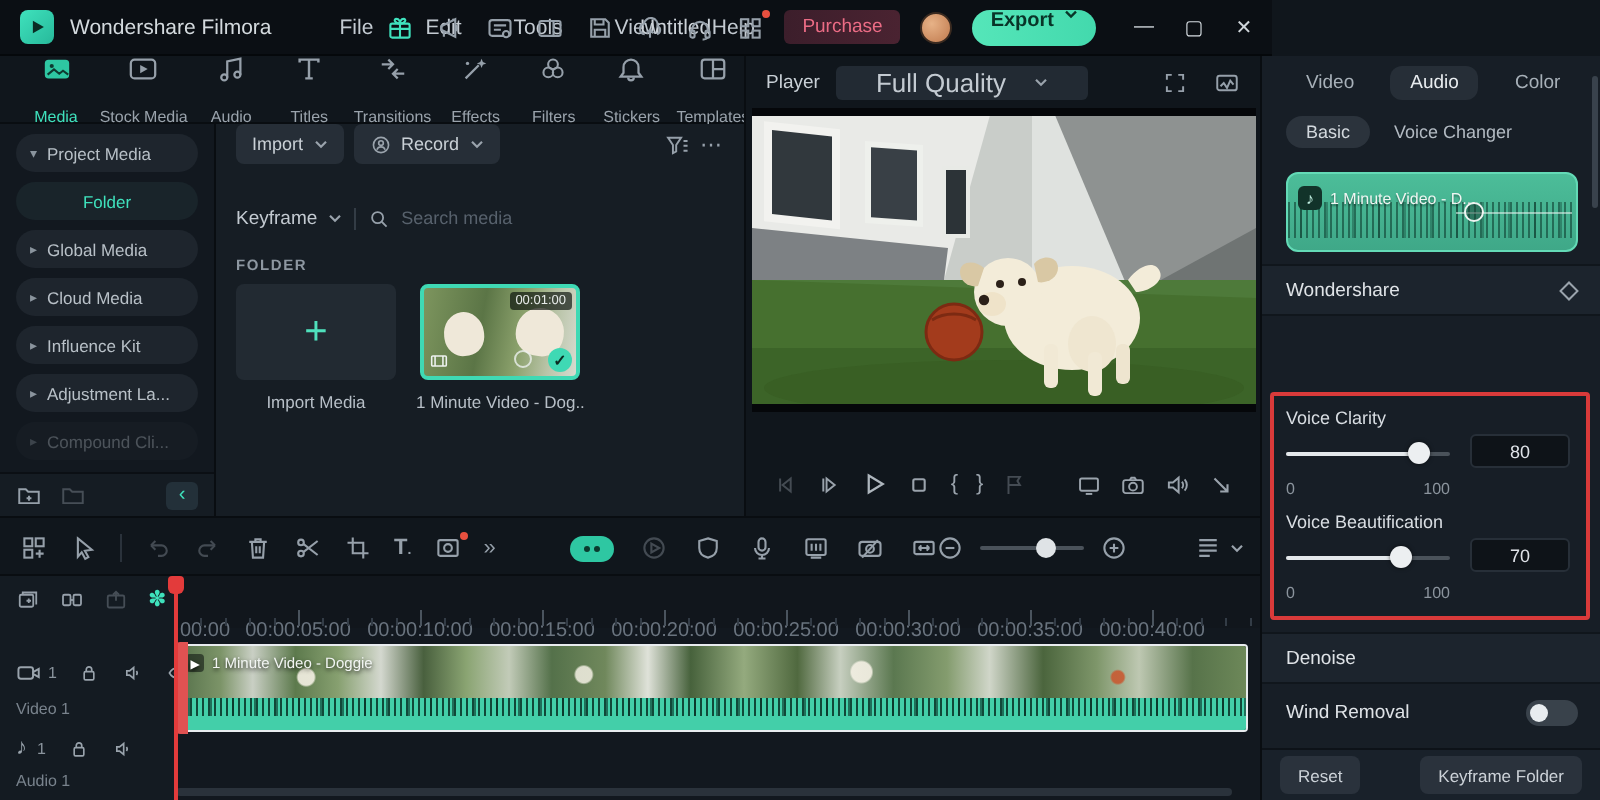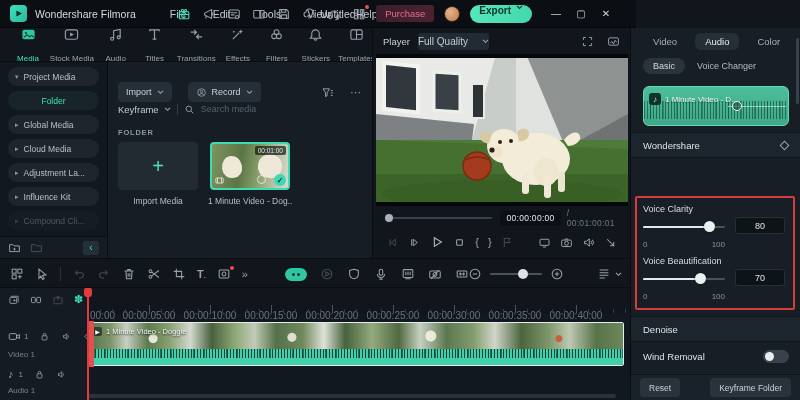--- a/index.html
+++ b/index.html
@@ -8,21 +8,21 @@
 svg{display:block}
 .ic{color:#96a0aa}
 .dim{opacity:.38}
 
 .titlebar{position:absolute;left:0;top:0;width:636px;height:28px;background:#0b0f14;display:flex;align-items:center;border-bottom:1px solid #05080b}
 .logo{width:17px;height:17px;margin-left:10px;border-radius:4px;background:linear-gradient(135deg,#3fe2bd,#27b99b);display:flex;align-items:center;justify-content:center}
 .appname{font-size:10.5px;color:#d4dade;margin-left:8px;white-space:nowrap}
 .menus{display:flex;gap:26px;margin-left:34px;font-size:10.5px;color:#c3cad1}
 .menus span{cursor:default}
 .doc-title{position:absolute;left:320px;font-size:10.5px;color:#ccd2d8}
-.tb-right{position:absolute;right:24px;display:flex;align-items:center;gap:10px}
+.tb-right{position:absolute;right:8px;display:flex;align-items:center;gap:10px}
 .tb-ic{position:relative;width:15px;height:15px;display:flex;align-items:center;justify-content:center}
 .reddot{position:absolute;right:-2px;top:-2px;width:4px;height:4px;border-radius:50%;background:#e8503f}
 .btn-purchase{height:17px;padding:0 9px;border-radius:3px;background:linear-gradient(90deg,#3c1e2b,#4a2331);color:#ec6c85;font-size:9.5px;display:flex;align-items:center}
 .avatar{width:16px;height:16px;border-radius:50%;background:radial-gradient(circle at 35% 35%,#e7b287,#c07a4e);border:1px solid #3a2a20}
 .btn-export{height:18px;padding:0 9px;border-radius:10px;background:linear-gradient(90deg,#55e6b9,#43d9ad);color:#093428;font-size:10px;font-weight:bold;display:flex;align-items:flex-start;gap:5px}
 .win-controls{display:flex;gap:13px;margin-left:8px;color:#cfd5da;font-size:10px}
 .win-controls span{width:12px;text-align:center}
 
 .tabsrow{position:absolute;left:0;top:28px;width:372px;height:34px;background:#10161c;display:flex;align-items:center;padding-left:14px;gap:11px;border-bottom:1px solid #090d11}
 .mtab{display:flex;flex-direction:column;align-items:center;gap:12px;min-width:28px}
@@ -31,21 +31,21 @@
 
 .sidebar{position:absolute;left:0;top:62px;width:108px;height:196px;background:#12181f;border-right:1px solid #090d11;overflow:hidden}
 .side-item{height:19px;margin:5px 8px 0 8px;border-radius:10px;background:#1e252d;display:flex;align-items:center;padding:0 7px;font-size:8.5px;color:#b8c0c7;white-space:nowrap;overflow:hidden}
 .side-item .caret{font-size:7px;color:#8a949d;margin-right:5px}
 .side-item.selected{background:#19242a;color:#3fe2bd;justify-content:center}
 .side-item.faded{opacity:.35}
 .side-bottom{position:absolute;left:0;bottom:0;width:100%;height:22px;background:#151c23;display:flex;align-items:center;padding:0 8px;gap:9px;border-top:1px solid #0b0f14}
 .collapse-btn{margin-left:auto;width:16px;height:14px;border-radius:3px;background:#233039;color:#3fe2bd;font-size:10px;display:flex;align-items:center;justify-content:center}
 
 .mediapanel{position:absolute;left:108px;top:62px;width:264px;height:196px;background:#161d24}
-.mp-row1{position:absolute;left:0;top:20px;width:100%;height:20px;display:flex;align-items:center;padding:0 10px;gap:16px}
+.mp-row1{position:absolute;left:0;top:0;width:100%;height:20px;display:flex;align-items:center;padding:0 10px;gap:5px}
 .pill-btn{height:20px;border-radius:4px;background:#262e37;display:flex;align-items:center;gap:5px;padding:0 8px;font-size:9px;color:#c9d0d6}
 .mp-row1 .spacer{flex:1}
 .mp-row2{position:absolute;left:10px;top:38px;right:10px;height:18px;display:flex;align-items:center;gap:6px;font-size:9.5px;color:#c3cad1}
 .vdiv{width:1px;height:11px;background:#333c45}
 .search-input{flex:1;background:transparent;border:none;outline:none;font-size:9px;color:#aeb6bd;font-family:"Liberation Sans",sans-serif}
 .search-input::placeholder{color:#57616c}
 .mp-folderlabel{position:absolute;left:10px;top:66px;font-size:7.5px;font-weight:bold;letter-spacing:.8px;color:#8d97a1}
 .tile{position:absolute;top:80px;width:80px;height:48px;border-radius:4px}
 .tile-import{left:10px;background:#222a32;display:flex;align-items:center;justify-content:center;color:#4fe0bc;font-size:20px;font-weight:300}
 .tile-clip{left:102px;background:linear-gradient(100deg,#7d955e 0%,#5b7546 38%,#8aa06b 62%,#b9c4a8 82%,#d8dbd0 100%);border:2px solid #3fd9b4;overflow:hidden}
@@ -55,21 +55,21 @@
 .dur-badge{position:absolute;right:2px;top:2px;background:rgba(5,10,8,.65);color:#e6eae8;font-size:6.5px;padding:1px 3px;border-radius:2px}
 .film-ic{position:absolute;left:3px;bottom:3px}
 .circ-ic{position:absolute;right:22px;bottom:4px;width:9px;height:9px;border:1px solid rgba(235,240,238,.8);border-radius:50%}
 .check-ic{position:absolute;right:2px;bottom:2px;width:12px;height:12px;border-radius:50%;background:#3fd9b4;color:#0b2b22;font-size:8px;font-weight:bold;display:flex;align-items:center;justify-content:center}
 .tile-caption{position:absolute;top:134px;width:84px;text-align:center;font-size:8.5px;color:#b7bfc7;white-space:nowrap;overflow:hidden}
 .cap1{left:8px}.cap2{left:100px}
 
 .player{position:absolute;left:372px;top:28px;width:258px;height:230px;background:#10161c;border-left:1px solid #090d11}
 .pl-header{position:absolute;left:0;top:0;width:100%;height:26px;display:flex;align-items:center;padding:0 10px;gap:8px}
 .pl-title{font-size:9.5px;color:#c9d0d6}
-.quality-pill{height:17px;padding:0 0;border-radius:3px;background:#222a33;font-size:10px;color:#c3cad1;display:flex;align-items:center;gap:14px}
+.quality-pill{height:17px;padding:0 20px;border-radius:3px;background:#222a33;font-size:13px;color:#c3cad1;display:flex;align-items:center;gap:14px}
 .pl-hicons{margin-left:auto;display:flex;gap:13px}
 .preview{position:absolute;left:3px;top:26px;width:252px;height:152px;background:#04060a;overflow:hidden}
 .scrubrow{position:absolute;left:0;top:181px;width:100%;height:18px;display:flex;align-items:center;padding:0 12px}
 .scrub-dot{width:8px;height:8px;border-radius:50%;background:#aab2b9}
 .scrub-line{width:104px;height:2px;background:#39424c;border-radius:1px}
 .tc-box{margin-left:8px;height:15px;padding:0 6px;border-radius:2px;background:#0c1015;color:#e3e7ea;font-size:8.5px;display:flex;align-items:center;letter-spacing:.3px}
 .tc-total{margin-left:6px;font-size:8.5px;color:#6e7882;letter-spacing:.3px}
 .transport{position:absolute;left:0;top:201px;width:100%;height:26px;display:flex;align-items:center;justify-content:center;gap:9px;color:#9aa3ac}
 .brace{font-size:11px;color:#9aa3ac;line-height:1}
 .t-gap{width:6px}
@@ -318,25 +318,25 @@
     <div class="side-item">
         <span class="caret">▸</span>
         <span>Global Media</span>
       </div>
     <div class="side-item">
         <span class="caret">▸</span>
         <span>Cloud Media</span>
       </div>
     <div class="side-item">
         <span class="caret">▸</span>
-        <span>Adjustment La...</span>
+        <span>Influence Kit</span>
       </div>
     <div class="side-item">
         <span class="caret">▸</span>
-        <span>Influence Kit</span>
+        <span>Adjustment La...</span>
       </div>
     <div class="side-item faded">
         <span class="caret">▸</span>
         <span>Compound Cli...</span>
       </div>
     <div class="side-bottom">
       <svg class="ic" width="13" height="13" viewBox="0 0 16 16" stroke="currentColor" fill="none" stroke-width="1.2">
           <path d="M2 4.5h4L7.5 6H14v7H2z"></path>
           <path d="M8 8.5v3M6.5 10h3"></path>
         </svg>
@@ -453,26 +453,20 @@
         <circle cx="124" cy="88" r="2" fill="#2b2018"></circle>
         <circle cx="135" cy="87" r="2" fill="#2b2018"></circle>
         <rect x="146" y="118" width="7" height="22" rx="3" fill="#f1e9d5"></rect>
         <rect x="168" y="122" width="7" height="22" rx="3" fill="#f1e9d5"></rect>
         <rect x="182" y="118" width="7" height="20" rx="3" fill="#eee5cf"></rect>
         <path d="M188 86c6-8 14-10 16-4 2 5-6 10-12 10z" fill="#f3ecd9"></path>
         <rect x="0" y="0" width="252" height="4" fill="#05070a"></rect>
         <rect x="0" y="148" width="252" height="4" fill="#05070a"></rect>
       </svg>
     </div>
-    <div class="scrubrow">
-      <span class="scrub-dot"></span>
-      <span class="scrub-line"></span>
-      <span class="tc-box">00:00:00:00</span>
-      <span class="tc-total"><span>/</span> <span>00:01:00:01</span></span>
-    </div>
     <div class="transport">
       <svg class="dim" width="13" height="13" viewBox="0 0 16 16" stroke="#9aa3ac" fill="none" stroke-width="1.2">
           <path d="M5 4v8"></path>
           <path d="M11.5 4L6.5 8l5 4z"></path>
         </svg>
       <svg width="13" height="13" viewBox="0 0 16 16" stroke="#9aa3ac" fill="none" stroke-width="1.2">
           <path d="M4.5 4v8"></path>
           <path d="M6.5 4l5 4-5 4z"></path>
         </svg>
       <svg width="14" height="14" viewBox="0 0 16 16" stroke="#aeb6bd" fill="none" stroke-width="1.3">

